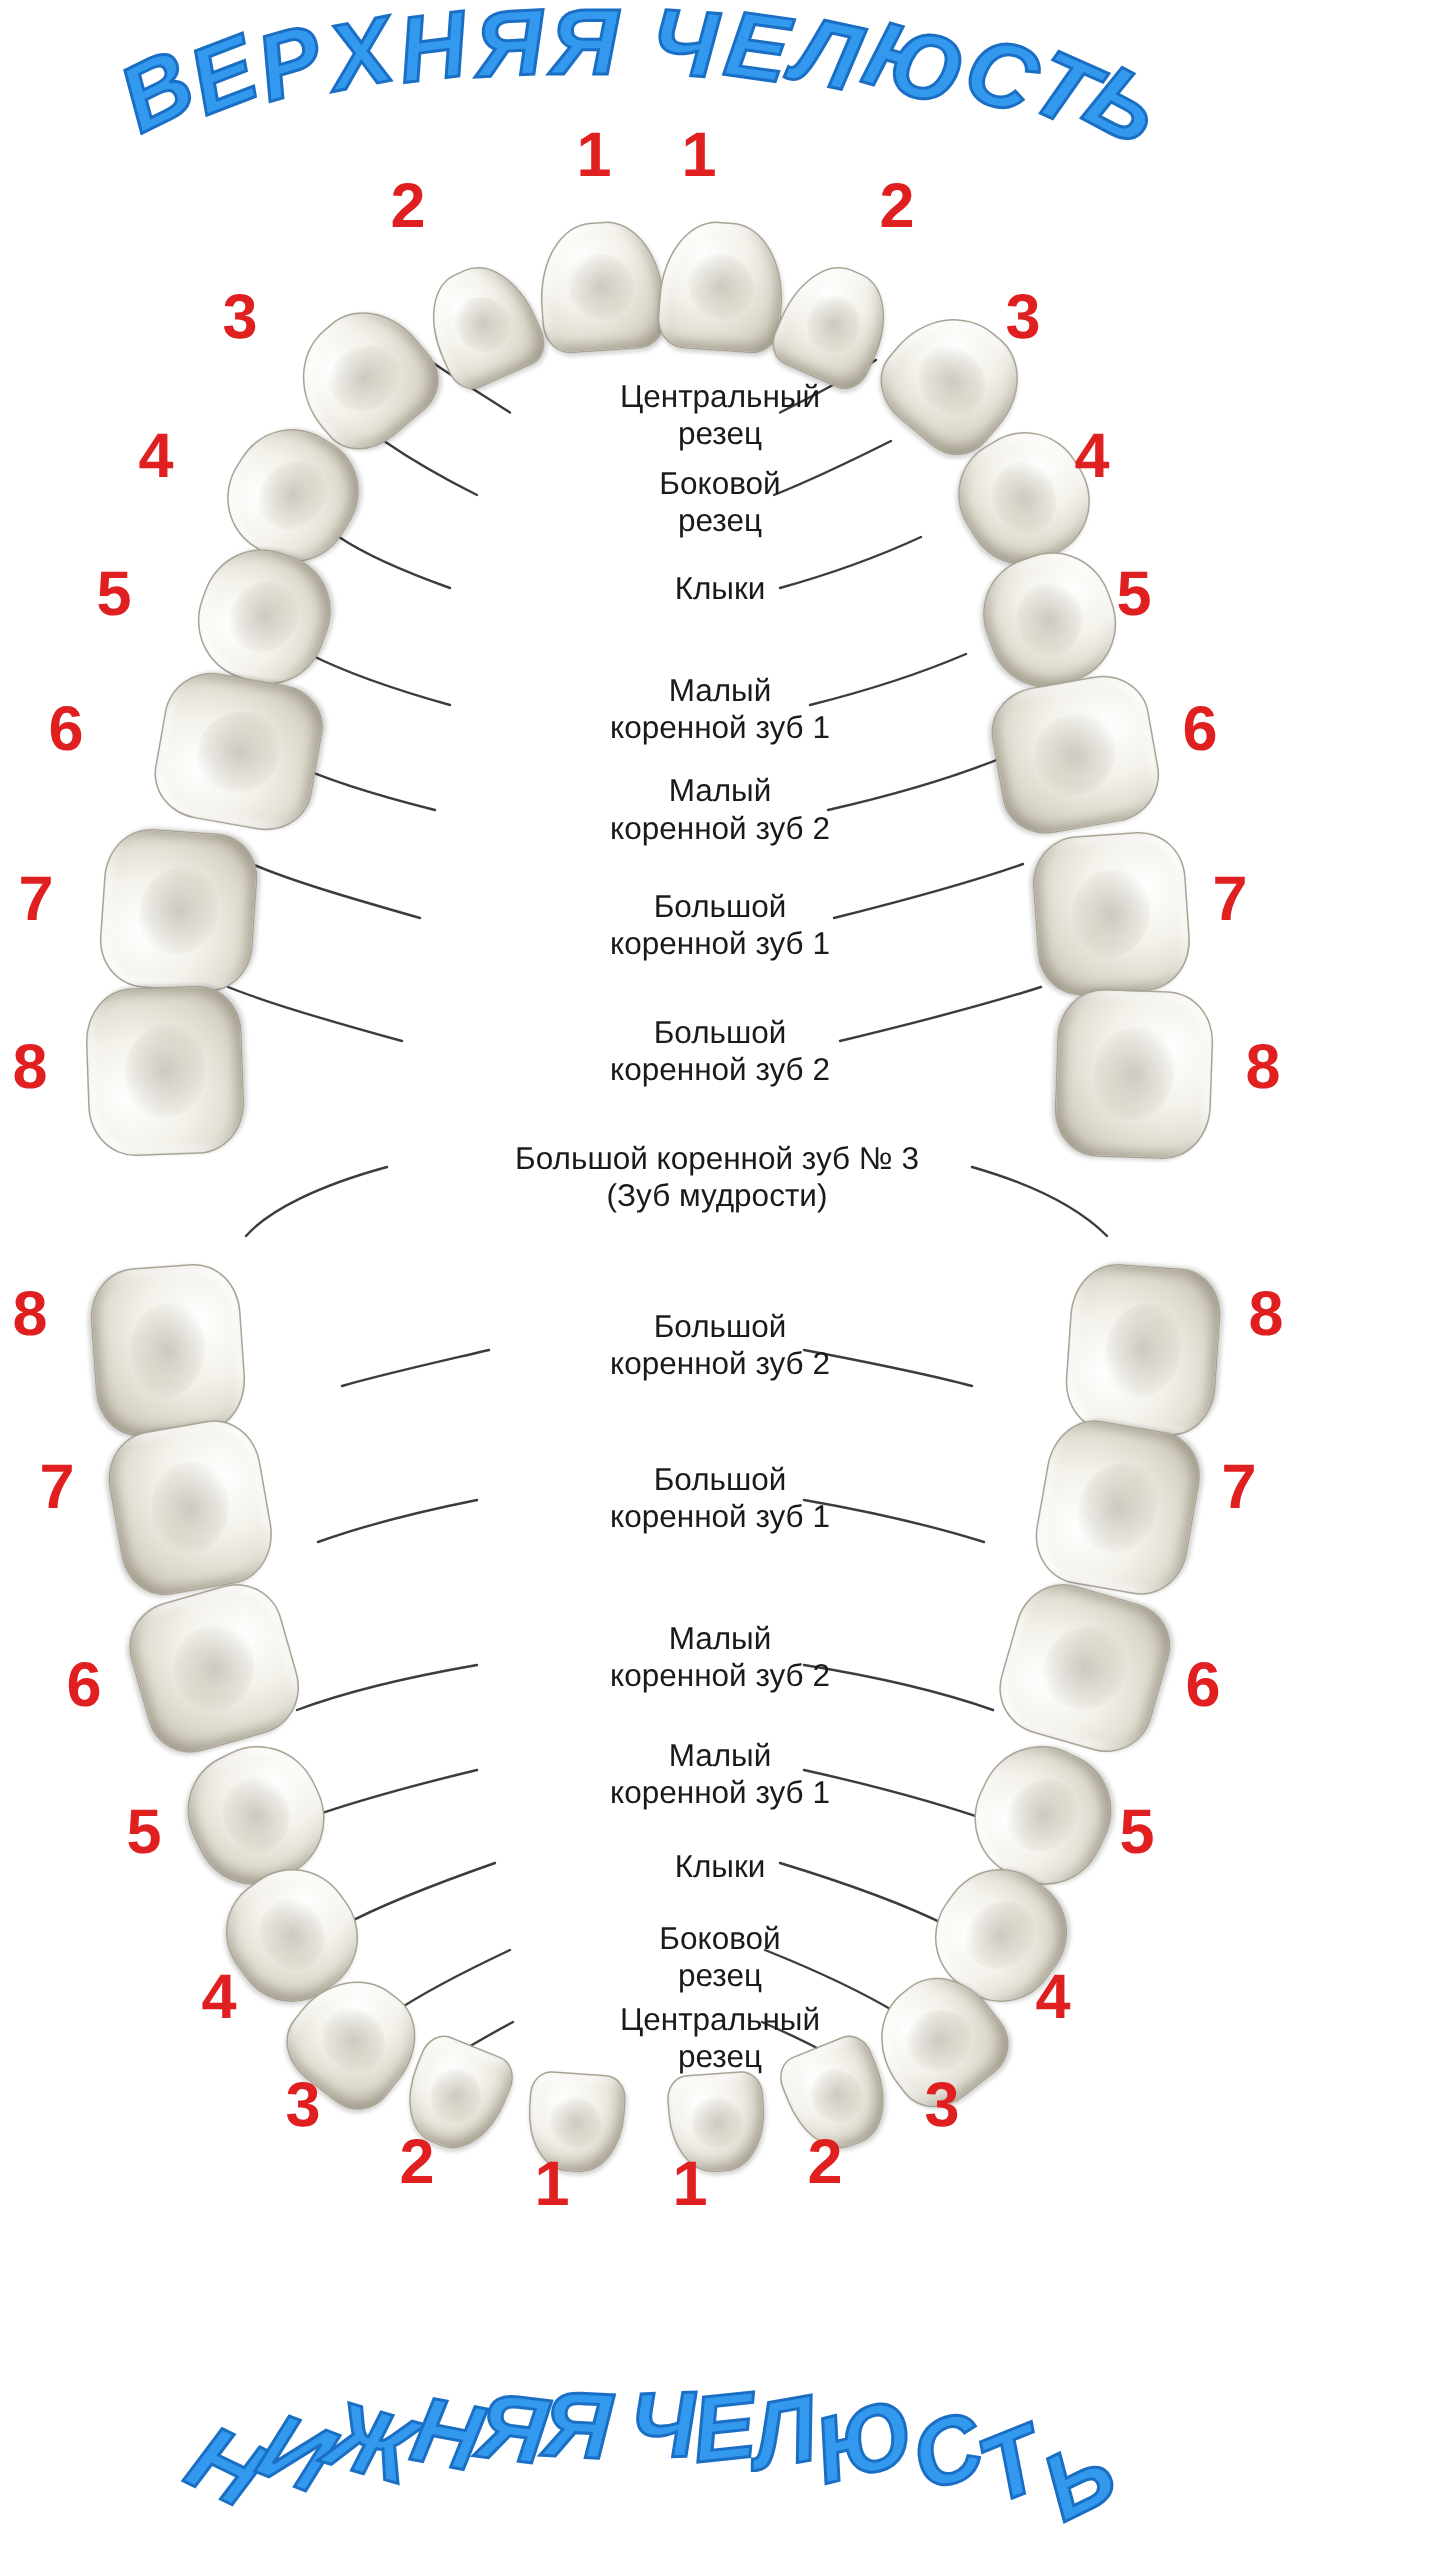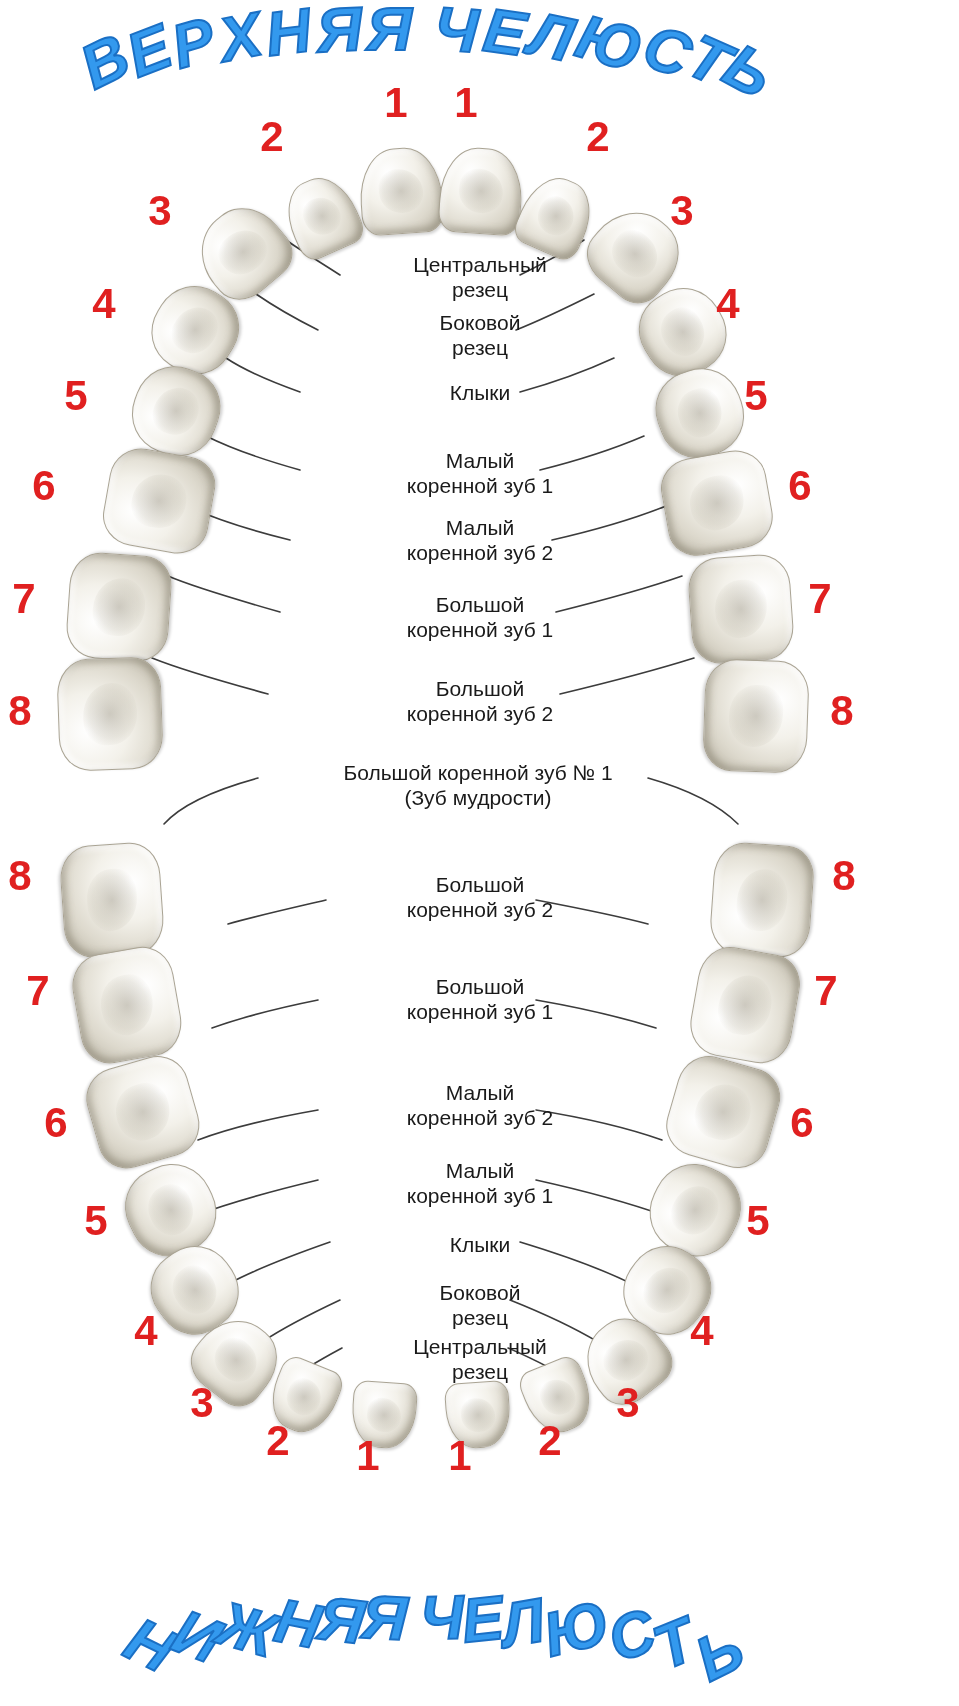--- a/index.html
+++ b/index.html
@@ -246,21 +246,21 @@
 резец</div>
   <div class="label" style="left:330px; top:380px; width:300px;">Клыки</div>
   <div class="label" style="left:320px; top:448px; width:320px;">Малый
 коренной зуб 1</div>
   <div class="label" style="left:320px; top:515px; width:320px;">Малый
 коренной зуб 2</div>
   <div class="label" style="left:320px; top:592px; width:320px;">Большой
 коренной зуб 1</div>
   <div class="label" style="left:320px; top:676px; width:320px;">Большой
 коренной зуб 2</div>
-  <div class="label wide" style="left:228px; top:760px; width:500px;">Большой  коренной зуб № 1
+  <div class="label wide" style="left:228px; top:760px; width:500px;">Большой  коренной зуб № 3
 (Зуб мудрости)</div>
 
   <div class="label" style="left:320px; top:872px; width:320px;">Большой
 коренной зуб 2</div>
   <div class="label" style="left:320px; top:974px; width:320px;">Большой
 коренной зуб 1</div>
   <div class="label" style="left:320px; top:1080px; width:320px;">Малый
 коренной зуб 2</div>
   <div class="label" style="left:320px; top:1158px; width:320px;">Малый
 коренной зуб 1</div>

